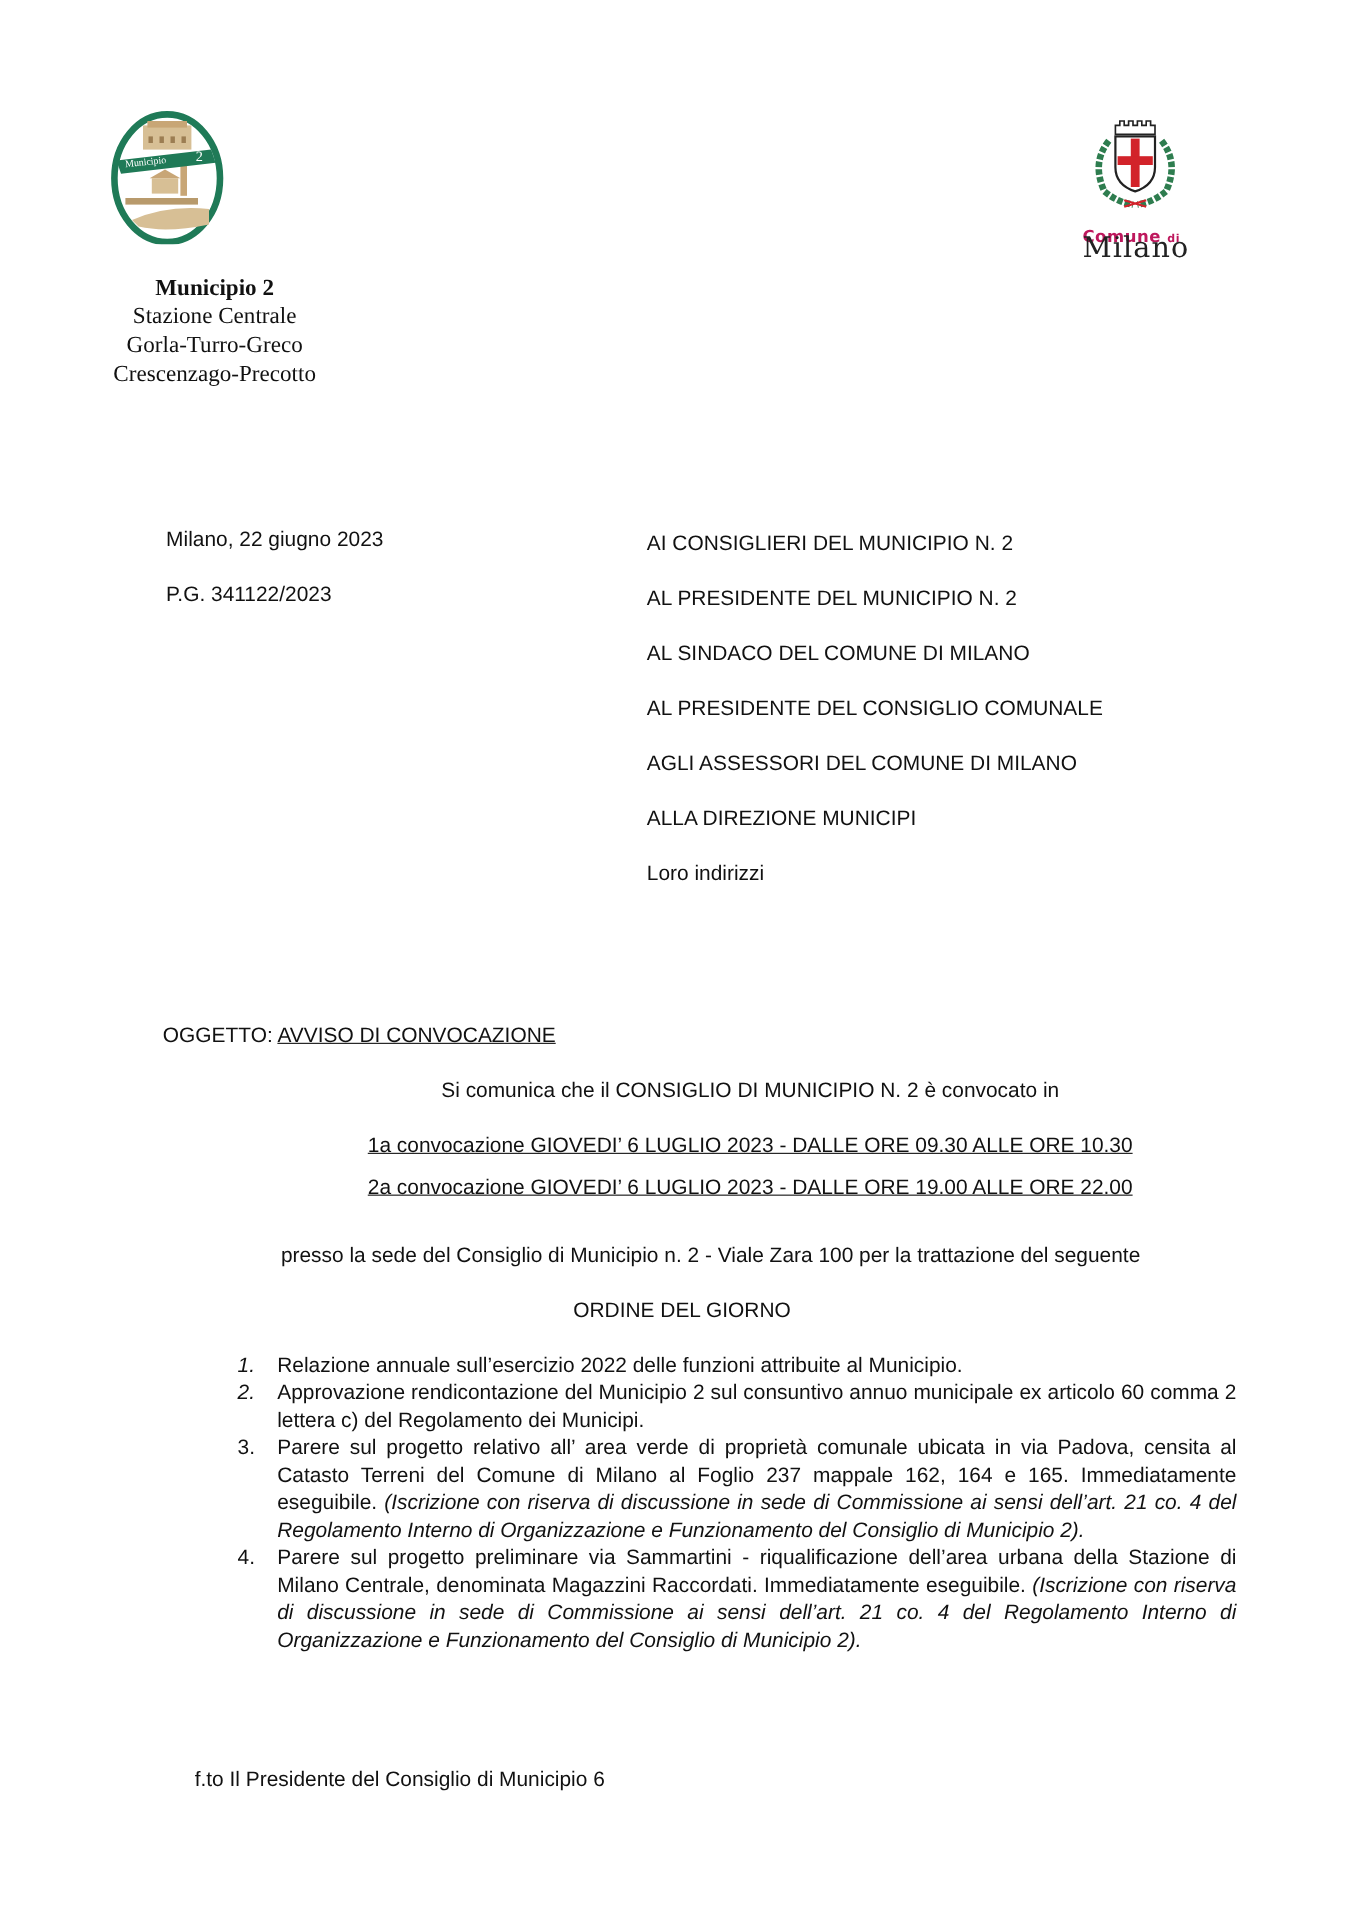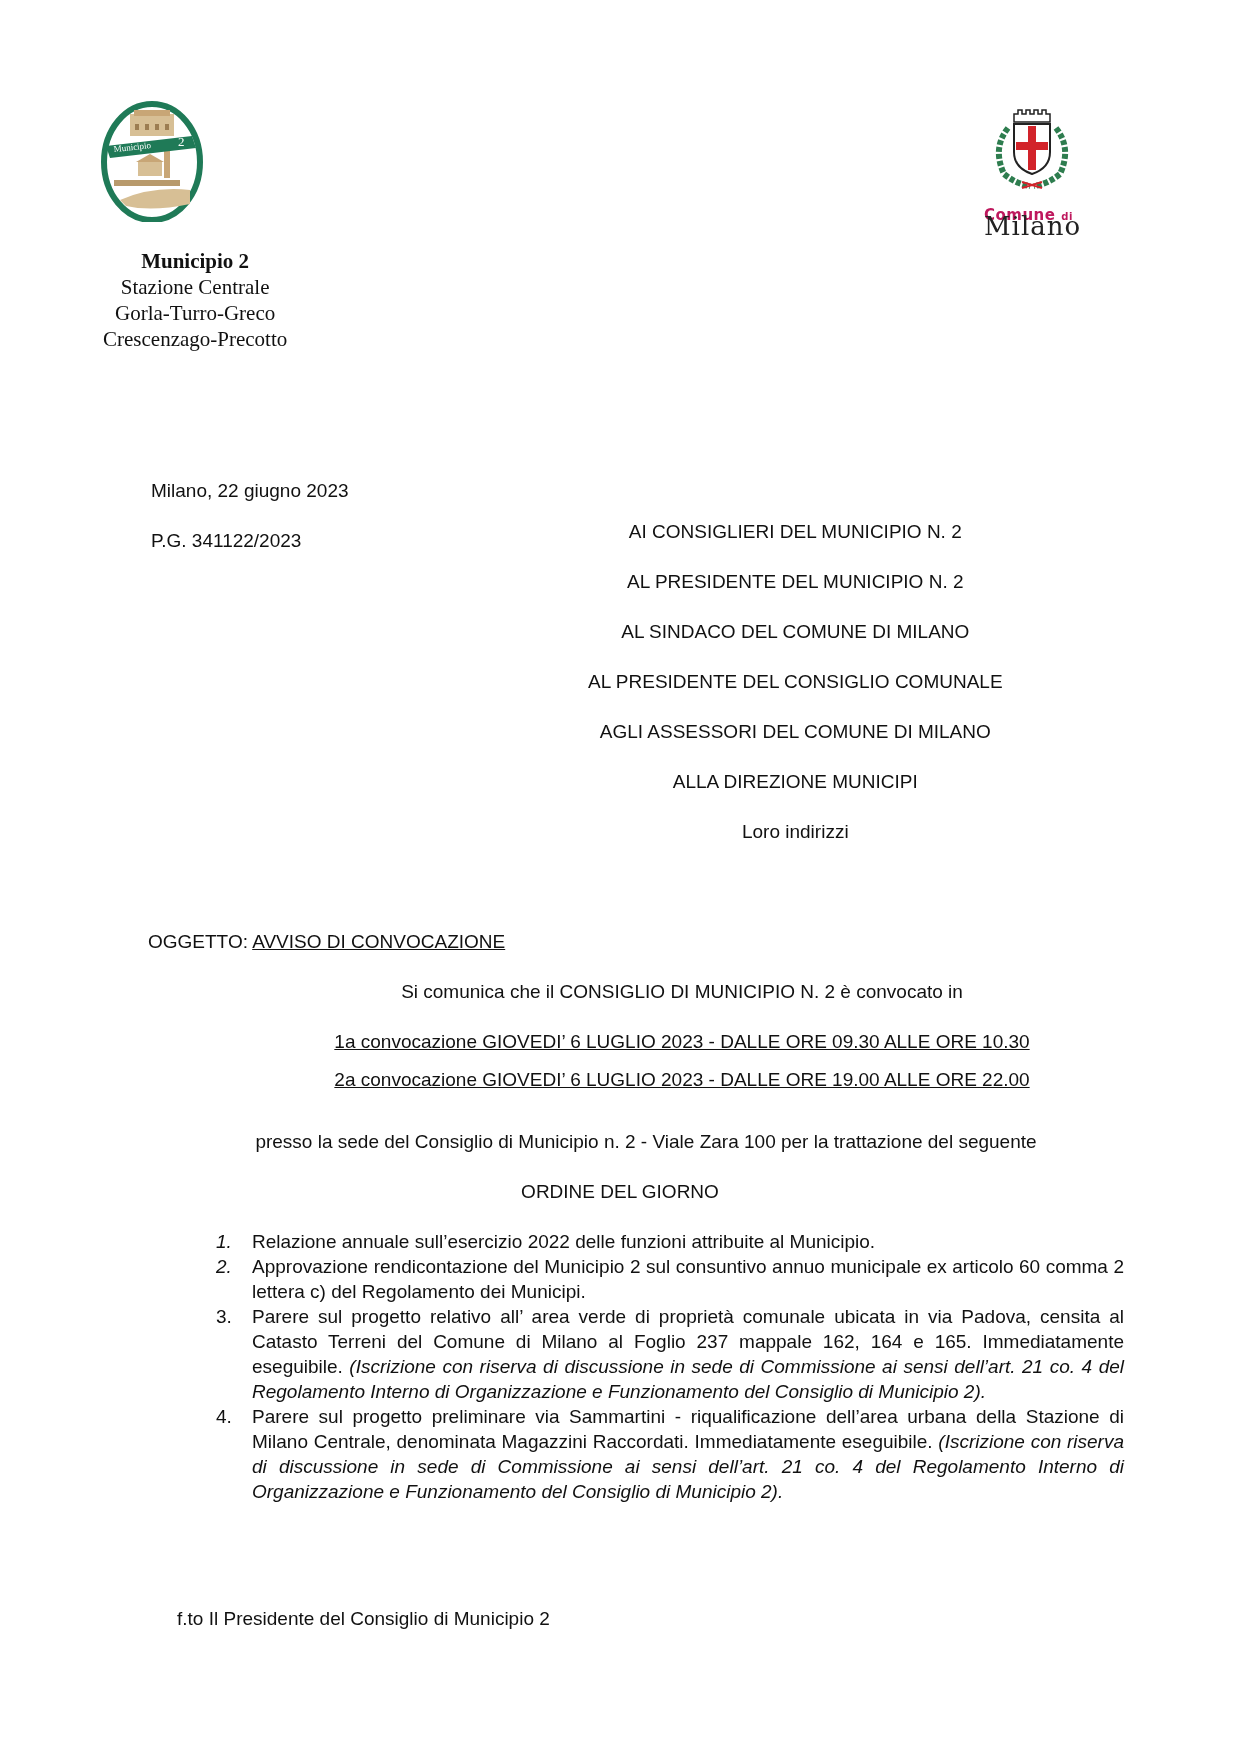--- a/index.html
+++ b/index.html
@@ -16,21 +16,21 @@
     .comune-text1 { font-family: "DejaVu Sans", sans-serif; font-size: 15px; letter-spacing: 0.5px; color: #be185d; position:absolute; left: 2px; top: 98px; white-space: nowrap; font-weight: bold; }
     .comune-text1 small { font-size: 10px; }
     .comune-text2 { font-family: "DejaVu Serif", serif; font-size: 26px; letter-spacing: 1px; color: #222; position:absolute; left: 2px; top: 103px; white-space: nowrap; }
 
     #sender { left: 103px; top: 248px; font-size: 21px; line-height: 26px; }
     #sender .b { font-weight: bold; }
 
     #date { left: 151px; top: 432px; }
     #pg { left: 151px; top: 482px; }
 
-    #recipients { left: 588px; top: 473px; text-align: center; }
+    #recipients { left: 588px; top: 436px; }
     #recipients div { height: 50px; line-height: 22px; white-space: nowrap; }
 
     #oggetto { left: 148px; top: 883px; white-space: nowrap; }
     #oggetto .u { text-decoration: underline; }
 
     .center-line { left: 0; width: 1240px; text-align: center; white-space: nowrap; }
     #comunica { top: 933px; left: 62px; }
     #conv1 { top: 983px; left: 62px; }
     #conv2 { top: 1021px; left: 62px; }
     .u { text-decoration: underline; }
@@ -127,14 +127,14 @@
     <span class="num">3.</span>
     <span class="txt"><span>Parere sul progetto relativo all’ area verde di proprietà comunale ubicata in via Padova, censita al Catasto Terreni del Comune di Milano al Foglio 237 mappale 162, 164 e 165. Immediatamente eseguibile. </span><i>(Iscrizione con riserva di discussione in sede di Commissione ai sensi dell’art. 21 co. 4 del Regolamento Interno di Organizzazione e Funzionamento del Consiglio di Municipio 2).</i></span>
   </div>
   <div class="item">
     <span class="num">4.</span>
     <span class="txt"><span>Parere sul progetto preliminare via Sammartini - riqualificazione dell’area urbana della Stazione di Milano Centrale, denominata Magazzini Raccordati. Immediatamente eseguibile. </span><i>(Iscrizione con riserva di discussione in sede di Commissione ai sensi dell’art. 21 co. 4 del Regolamento Interno di Organizzazione e Funzionamento del Consiglio di Municipio 2).</i></span>
   </div>
 </div>
 
 <div id="signature" class="abs sans">
-  <div>f.to Il Presidente del Consiglio di Municipio 2</div>
+  <div>f.to Il Presidente del Consiglio di Municipio 6</div>
 </div>
 
 </body></html>

